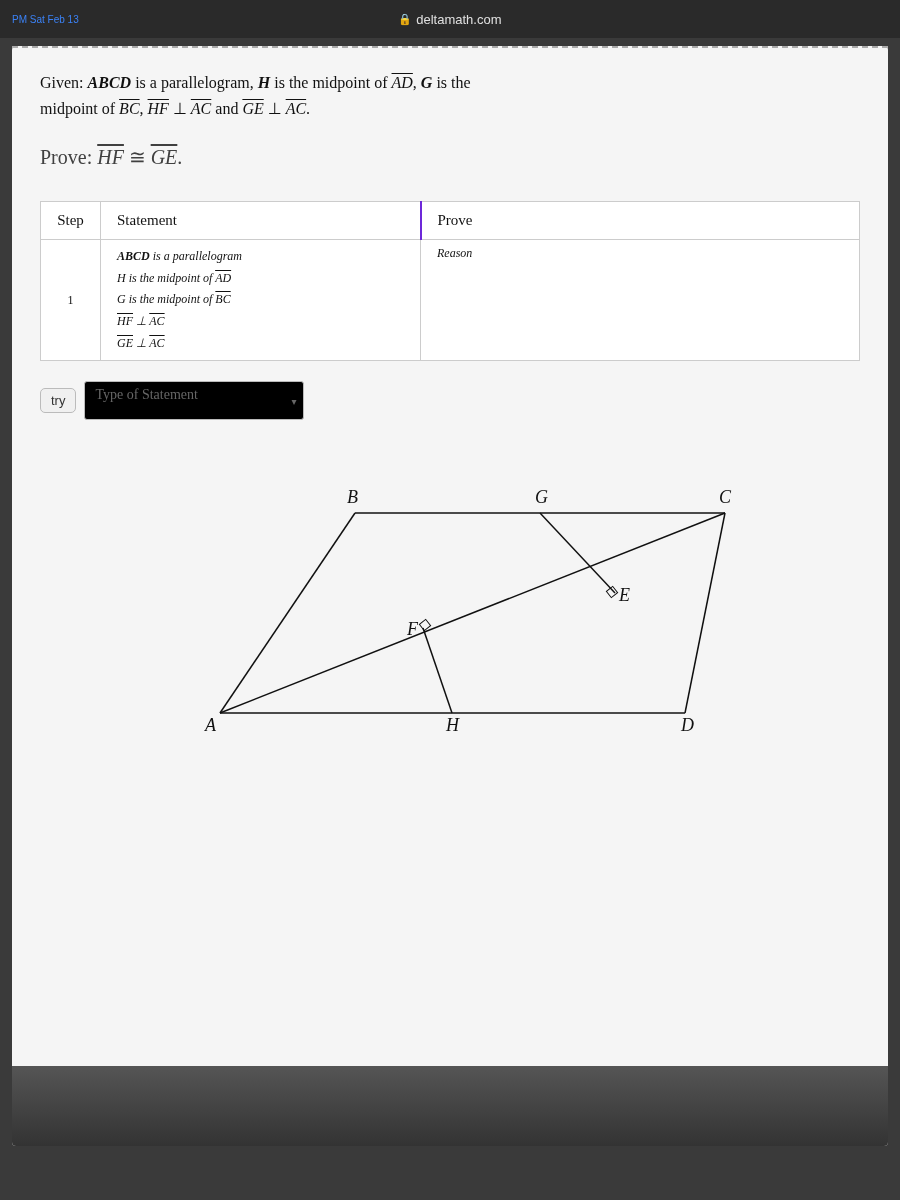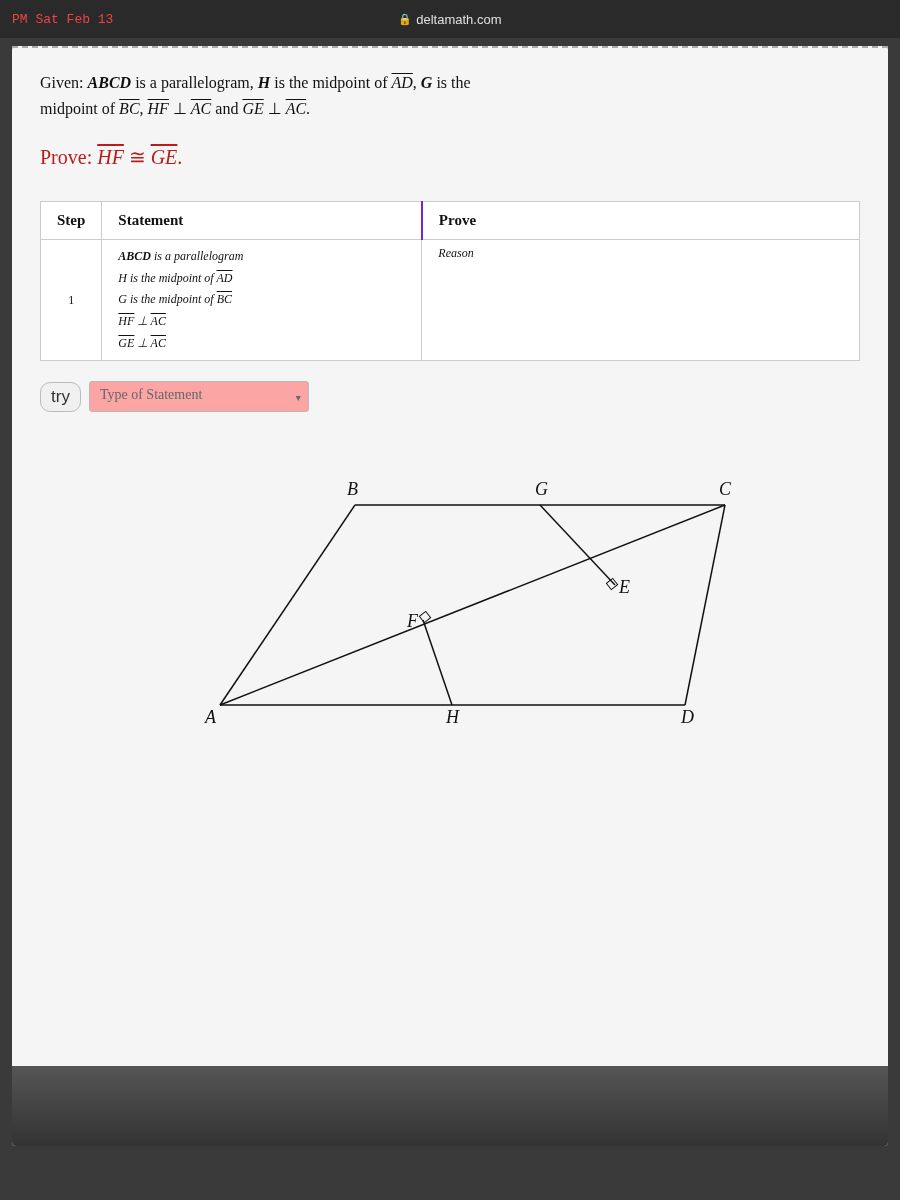--- a/index.html
+++ b/index.html
@@ -17,23 +17,23 @@
     .top-bar {
       background: #2a2a2a;
       height: 38px;
       display: flex;
       align-items: center;
       padding: 0 12px;
       position: relative;
     }
 
     .top-bar-time {
-      color: #ef4444;
-      font-size: 13px;
-      font-family: Liberation Mono, monospace;
+      color: #3b82f6;
+      font-size: 10px;
+      font-family: Liberation Sans, sans-serif;
     }
 
     .top-bar-url {
       position: absolute;
       left: 50%;
       transform: translateX(-50%);
       color: #e0e0e0;
       font-size: 13px;
       font-family: -apple-system, sans-serif;
       display: flex;
@@ -70,21 +70,21 @@
       font-size: 16px;
       line-height: 1.6;
       color: #111;
       margin-bottom: 20px;
       font-family: 'Times New Roman', serif;
     }
 
     .prove-text {
       font-size: 20px;
       line-height: 1.6;
-      color: #b91c1c;
+      color: #404040;
       margin-bottom: 28px;
       font-family: 'Times New Roman', serif;
     }
 
     .overline {
       text-decoration: overline;
     }
 
     .italic-bold {
       font-style: italic;
@@ -98,21 +98,21 @@
       margin-bottom: 20px;
       border: 1px solid #ccc;
       background: #fff;
     }
 
     .proof-table th {
       background: #fff;
       padding: 10px 16px;
       text-align: left;
       font-size: 15px;
-      font-weight: bold;
+      font-weight: normal;
       border-bottom: 1px solid #ccc;
       color: #111;
       font-family: 'Times New Roman', serif;
       margin-top: 38px;
     }
 
     .proof-table th.step-col {
       width: 60px;
       text-align: center;
       border-right: 1px solid #ccc;
@@ -163,33 +163,33 @@
     .try-row {
       display: flex;
       align-items: center;
       gap: 8px;
       margin-bottom: 28px;
     }
 
     .try-button {
       background: #f0f0f0;
       border: 1px solid #bbb;
-      border-radius: 10px;
+      border-radius: 5px;
       padding: 4px 10px;
-      font-size: 17px;
+      font-size: 13px;
       cursor: pointer;
       font-family: -apple-system, sans-serif;
       color: #333;
     }
 
     .type-of-statement-dropdown {
-      background: #fca5a5;
+      background: #000000;
       border: 1px solid #bbb;
       border-radius: 3px;
-      padding: 5px 28px 9px 10px;
+      padding: 5px 28px 17px 10px;
       font-size: 14px;
       color: #666;
       font-family: 'Times New Roman', serif;
       appearance: none;
       width: 220px;
       position: relative;
       cursor: pointer;
     }
 
     .dropdown-wrapper {

